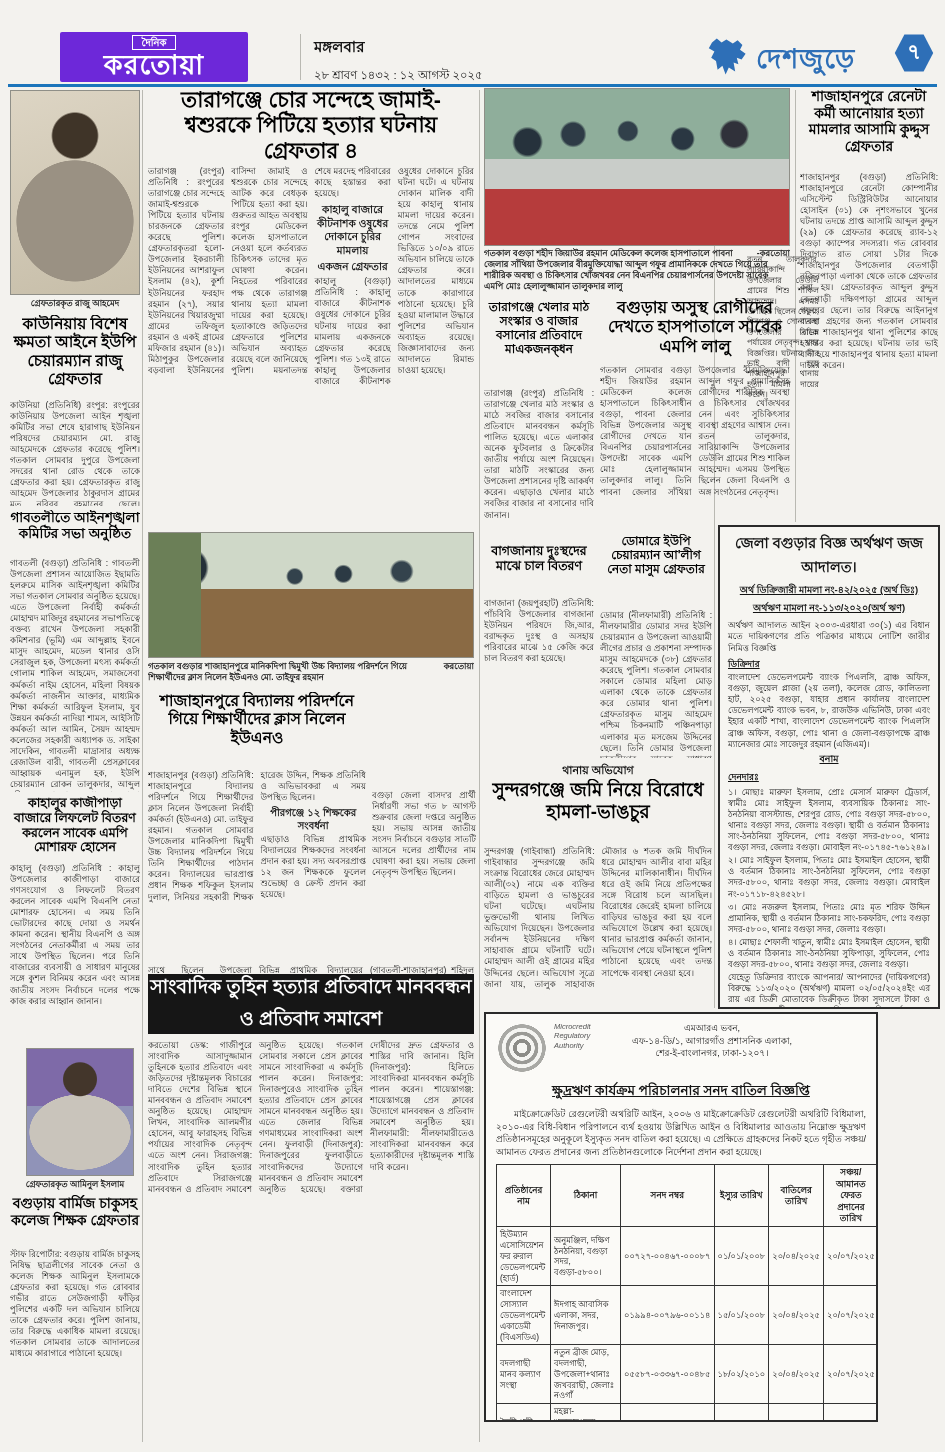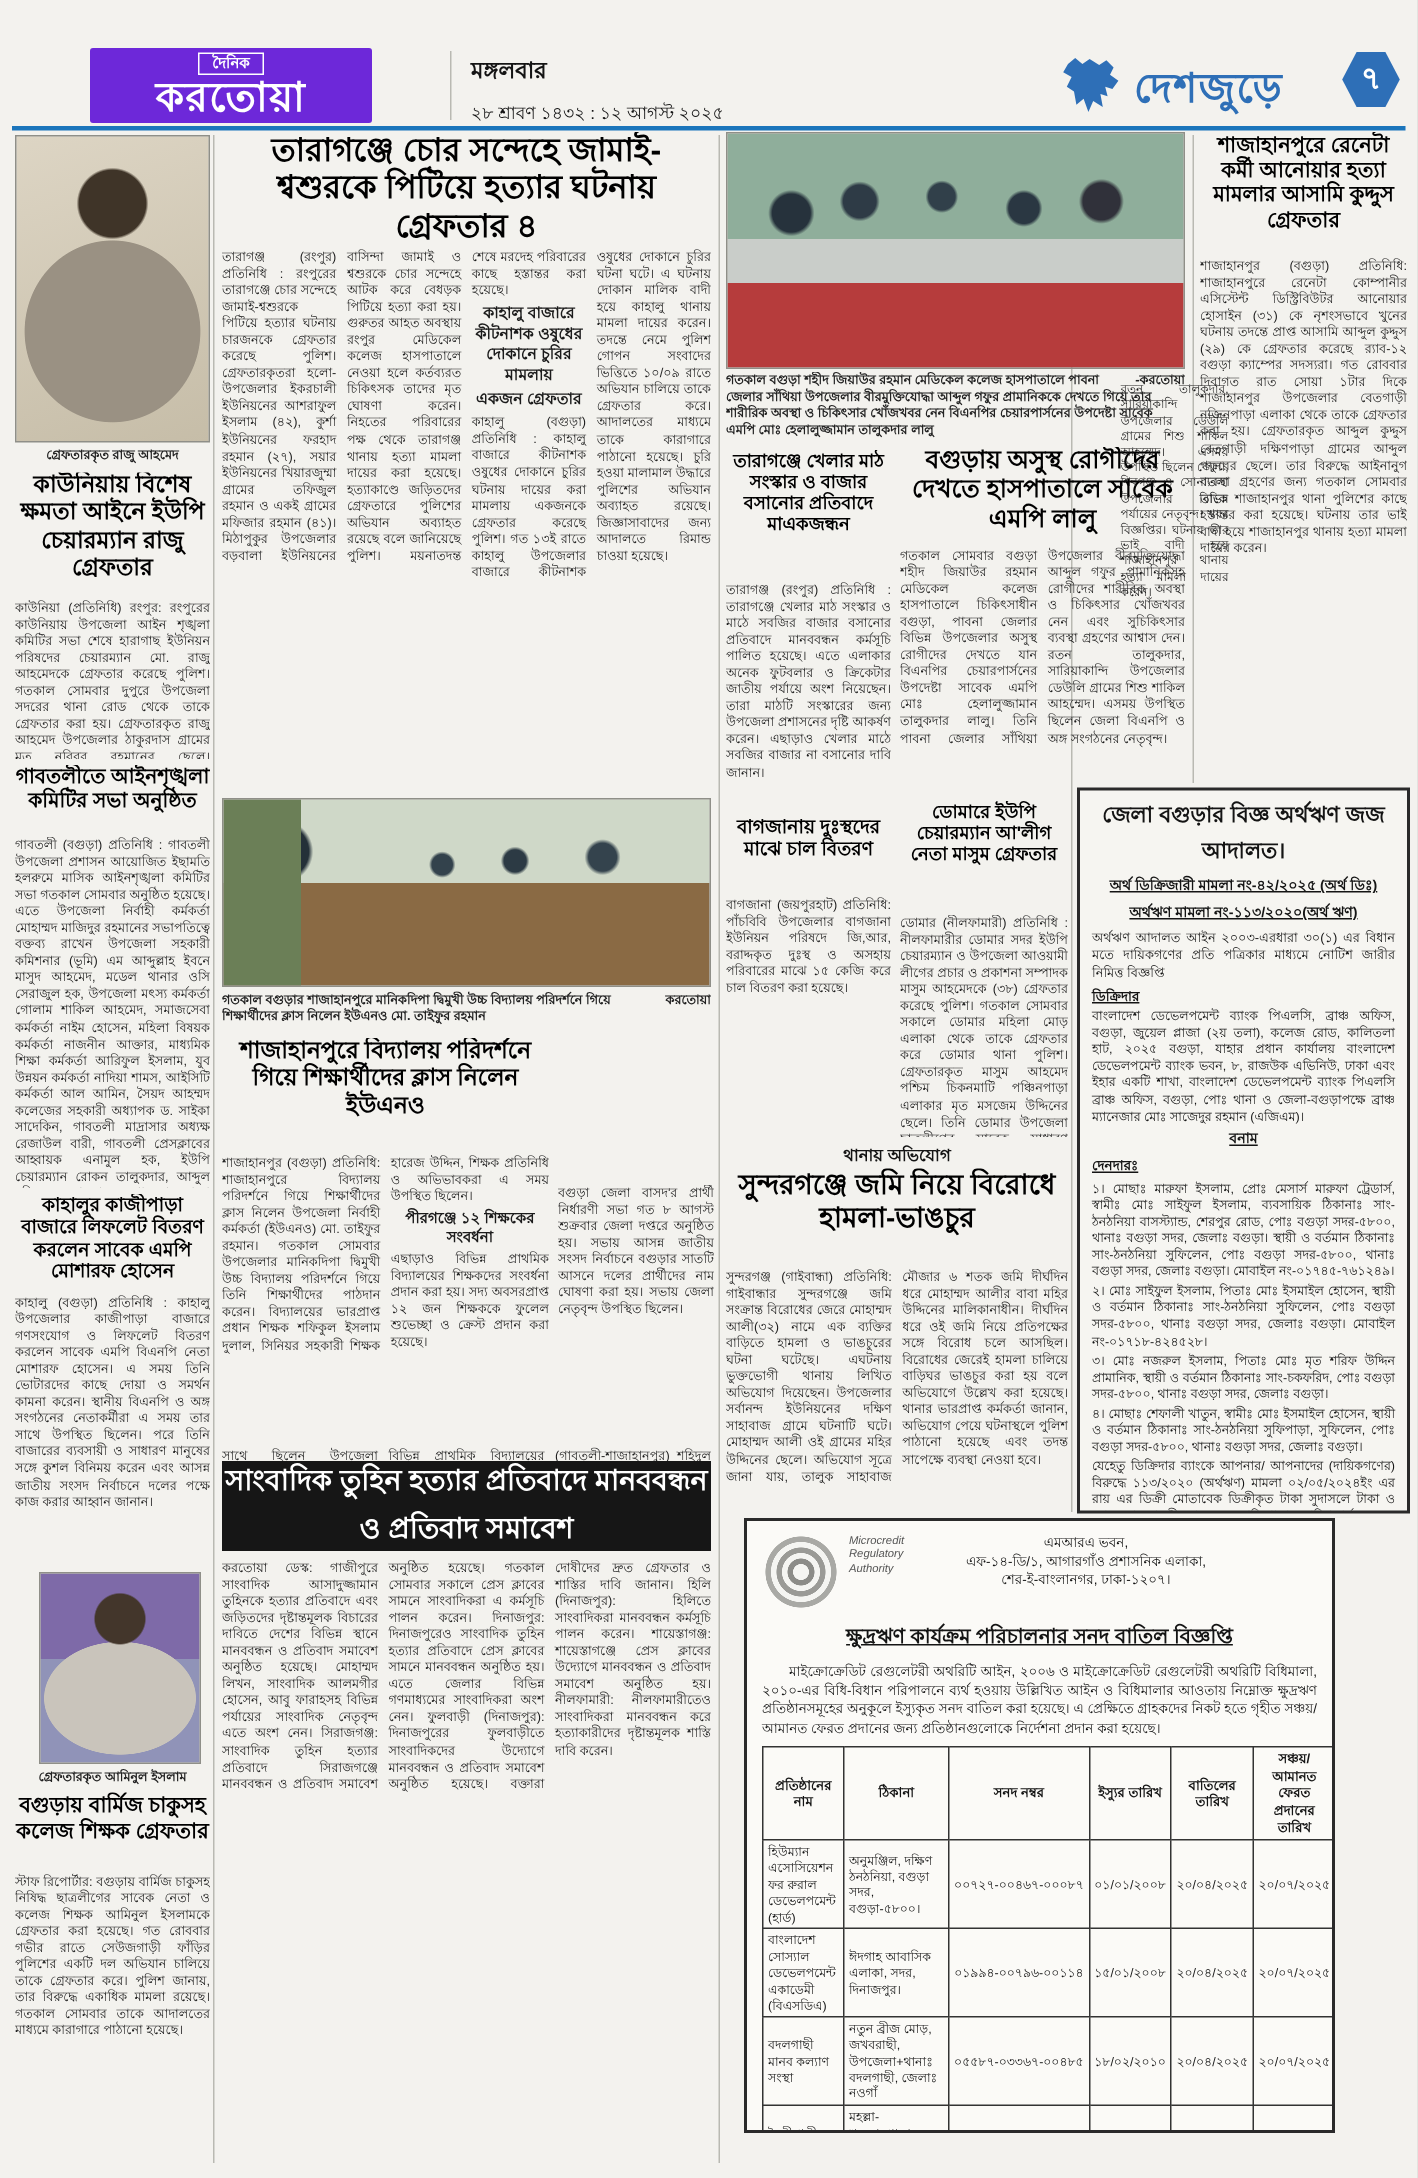--- a/index.html
+++ b/index.html
@@ -144,21 +144,21 @@
   <div class="abs body-text" style="left:372px;top:790px;width:104px;height:132px;">বগুড়া জেলা বাসদ'র প্রার্থী নির্ধারণী সভা গত ৮ আগস্ট শুক্রবার জেলা দপ্তরে অনুষ্ঠিত হয়। সভায় আসন্ন জাতীয় সংসদ নির্বাচনে বগুড়ার সাতটি আসনে দলের প্রার্থীদের নাম ঘোষণা করা হয়। সভায় জেলা নেতৃবৃন্দ উপস্থিত ছিলেন।</div>
   <div class="abs body-text cols3" style="left:148px;top:926px;width:326px;height:44px;margin-top:39px;">সাথে ছিলেন উপজেলা পরিসংখ্যান কর্মকর্তা শফিকুল ইসলাম, পাঠের প্রমুখ। এছাড়াও বিভিন্ন প্রাথমিক বিদ্যালয়ের শিক্ষকরা উপস্থিত ছিলেন। (গাবতলী-শাজাহানপুর) শহিদুল ইসলাম। খবর বিজ্ঞপ্তির।</div>
   <div class="black-banner" style="left:148px;top:974px;width:326px;height:60px;font-size:19px;">সাংবাদিক তুহিন হত্যার প্রতিবাদে মানববন্ধন ও প্রতিবাদ সমাবেশ</div>
   <div class="abs body-text cols3" style="left:148px;top:1040px;width:326px;height:402px;">করতোয়া ডেস্ক: গাজীপুরে সাংবাদিক আসাদুজ্জামান তুহিনকে হত্যার প্রতিবাদে এবং জড়িতদের দৃষ্টান্তমূলক বিচারের দাবিতে দেশের বিভিন্ন স্থানে মানববন্ধন ও প্রতিবাদ সমাবেশ অনুষ্ঠিত হয়েছে। মোহাম্মদ লিখন, সাংবাদিক আলমগীর হোসেন, আবু ফারাহসহ বিভিন্ন পর্যায়ের সাংবাদিক নেতৃবৃন্দ এতে অংশ নেন। সিরাজগঞ্জ: সাংবাদিক তুহিন হত্যার প্রতিবাদে সিরাজগঞ্জে মানববন্ধন ও প্রতিবাদ সমাবেশ অনুষ্ঠিত হয়েছে। গতকাল সোমবার সকালে প্রেস ক্লাবের সামনে সাংবাদিকরা এ কর্মসূচি পালন করেন। দিনাজপুর: দিনাজপুরেও সাংবাদিক তুহিন হত্যার প্রতিবাদে প্রেস ক্লাবের সামনে মানববন্ধন অনুষ্ঠিত হয়। এতে জেলার বিভিন্ন গণমাধ্যমের সাংবাদিকরা অংশ নেন। ফুলবাড়ী (দিনাজপুর): দিনাজপুরের ফুলবাড়ীতে সাংবাদিকদের উদ্যোগে মানববন্ধন ও প্রতিবাদ সমাবেশ অনুষ্ঠিত হয়েছে। বক্তারা দোষীদের দ্রুত গ্রেফতার ও শাস্তির দাবি জানান। হিলি (দিনাজপুর): হিলিতে সাংবাদিকরা মানববন্ধন কর্মসূচি পালন করেন। শায়েস্তাগঞ্জ: শায়েস্তাগঞ্জে প্রেস ক্লাবের উদ্যোগে মানববন্ধন ও প্রতিবাদ সমাবেশ অনুষ্ঠিত হয়। নীলফামারী: নীলফামারীতেও সাংবাদিকরা মানববন্ধন করে হত্যাকারীদের দৃষ্টান্তমূলক শাস্তি দাবি করেন।</div>
 
   <div class="photo photo-hospital" style="left:484px;top:88px;width:306px;height:158px;"></div>
   <div class="abs caption" style="left:484px;top:248px;width:306px;height:48px;">
     <span class="credit">-করতোয়া</span>
     <span>গতকাল বগুড়া শহীদ জিয়াউর রহমান মেডিকেল কলেজ হাসপাতালে পাবনা জেলার সাঁথিয়া উপজেলার বীরমুক্তিযোদ্ধা আব্দুল গফুর প্রামানিককে দেখতে গিয়ে তার শারীরিক অবস্থা ও চিকিৎসার খোঁজখবর নেন বিএনপির চেয়ারপার্সনের উপদেষ্টা সাবেক এমপি মোঃ হেলালুজ্জামান তালুকদার লালু</span>
   </div>
-  <div class="abs headline" style="left:484px;top:300px;width:110px;height:84px;font-size:12px;">তারাগঞ্জে খেলার মাঠ সংস্কার ও বাজার বসানোর প্রতিবাদে মাএকজন্ধন</div>
+  <div class="abs headline" style="left:484px;top:300px;width:110px;height:84px;font-size:12px;">তারাগঞ্জে খেলার মাঠ সংস্কার ও বাজার বসানোর প্রতিবাদে মাএকজনক্ধন</div>
   <div class="abs body-text" style="left:484px;top:388px;width:110px;height:152px;">তারাগঞ্জ (রংপুর) প্রতিনিধি : তারাগঞ্জে খেলার মাঠ সংস্কার ও মাঠে সবজির বাজার বসানোর প্রতিবাদে মানববন্ধন কর্মসূচি পালিত হয়েছে। এতে এলাকার অনেক ফুটবলার ও ক্রিকেটার জাতীয় পর্যায়ে অংশ নিয়েছেন। তারা মাঠটি সংস্কারের জন্য উপজেলা প্রশাসনের দৃষ্টি আকর্ষণ করেন। এছাড়াও খেলার মাঠে সবজির বাজার না বসানোর দাবি জানান।</div>
   <div class="abs headline" style="left:600px;top:298px;width:190px;height:64px;font-size:16.5px;">বগুড়ায় অসুস্থ রোগীদের দেখতে হাসপাতালে সাবেক এমপি লালু</div>
   <div class="abs body-text cols2" style="left:600px;top:365px;width:190px;height:165px;">গতকাল সোমবার বগুড়া শহীদ জিয়াউর রহমান মেডিকেল কলেজ হাসপাতালে চিকিৎসাধীন বগুড়া, পাবনা জেলার বিভিন্ন উপজেলার অসুস্থ রোগীদের দেখতে যান বিএনপির চেয়ারপার্সনের উপদেষ্টা সাবেক এমপি মোঃ হেলালুজ্জামান তালুকদার লালু। তিনি পাবনা জেলার সাঁথিয়া উপজেলার বীরমুক্তিযোদ্ধা আব্দুল গফুর প্রামানিকসহ রোগীদের শারীরিক অবস্থা ও চিকিৎসার খোঁজখবর নেন এবং সুচিকিৎসার ব্যবস্থা গ্রহণের আশ্বাস দেন। রতন তালুকদার, সারিয়াকান্দি উপজেলার ডেউলি গ্রামের শিশু শাকিল আহম্মেদ। এসময় উপস্থিত ছিলেন জেলা বিএনপি ও অঙ্গ সংগঠনের নেতৃবৃন্দ।</div>
   <div class="abs headline" style="left:484px;top:544px;width:110px;height:50px;font-size:12.5px;">বাগজানায় দুঃস্থদের মাঝে চাল বিতরণ</div>
   <div class="abs body-text" style="left:484px;top:598px;width:110px;height:158px;">বাগজানা (জয়পুরহাট) প্রতিনিধি: পাঁচবিবি উপজেলার বাগজানা ইউনিয়ন পরিষদে জি,আর, বরাদ্দকৃত দুঃস্থ ও অসহায় পরিবারের মাঝে ১৫ কেজি করে চাল বিতরণ করা হয়েছে।</div>
   <div class="abs headline" style="left:600px;top:534px;width:112px;height:74px;font-size:12px;">ডোমারে ইউপি চেয়ারম্যান আ'লীগ নেতা মাসুম গ্রেফতার</div>
   <div class="abs body-text" style="left:600px;top:610px;width:112px;height:148px;">ডোমার (নীলফামারী) প্রতিনিধি : নীলফামারীর ডোমার সদর ইউপি চেয়ারম্যান ও উপজেলা আওয়ামী লীগের প্রচার ও প্রকাশনা সম্পাদক মাসুম আহমেদকে (৩৮) গ্রেফতার করেছে পুলিশ। গতকাল সোমবার সকালে ডোমার মহিলা মোড় এলাকা থেকে তাকে গ্রেফতার করে ডোমার থানা পুলিশ। গ্রেফতারকৃত মাসুম আহমেদ পশ্চিম চিকনমাটি পঞ্চিনপাড়া এলাকার মৃত মসজেম উদ্দিনের ছেলে। তিনি ডোমার উপজেলা ছাত্রলীগের সাবেক সাধারণ সম্পাদক ছিলেন। ডোমার থানার অফিসার ইনচার্জ (ওসি) আরিফুল ইসলাম বলেন, জাতীয় সংসদ নির্বাচনে বিএনপি'র এমপি প্রার্থীর গাড়িতে হামলার মামলায় তাকে গ্রেফতার দেখানো হয়েছে। আসামিকে আদালতে পাঠানো হয়েছে।</div>
   <div class="abs kicker" style="left:484px;top:762px;width:228px;height:15px;font-size:11px;">থানায় অভিযোগ</div>
   <div class="abs headline" style="left:484px;top:779px;width:228px;height:64px;font-size:18.5px;">সুন্দরগঞ্জে জমি নিয়ে বিরোধে হামলা-ভাঙচুর</div>
   <div class="abs body-text cols2" style="left:484px;top:846px;width:228px;height:158px;">সুন্দরগঞ্জ (গাইবান্ধা) প্রতিনিধি: গাইবান্ধার সুন্দরগঞ্জে জমি সংক্রান্ত বিরোধের জেরে মোহাম্মদ আলী(৩২) নামে এক ব্যক্তির বাড়িতে হামলা ও ভাঙচুরের ঘটনা ঘটেছে। এঘটনায় ভুক্তভোগী থানায় লিখিত অভিযোগ দিয়েছেন। উপজেলার সর্বানন্দ ইউনিয়নের দক্ষিণ সাহাবাজ গ্রামে ঘটনাটি ঘটে। মোহাম্মদ আলী ওই গ্রামের মহির উদ্দিনের ছেলে। অভিযোগ সূত্রে জানা যায়, তালুক সাহাবাজ মৌজার ৬ শতক জমি দীর্ঘদিন ধরে মোহাম্মদ আলীর বাবা মহির উদ্দিনের মালিকানাধীন। দীর্ঘদিন ধরে ওই জমি নিয়ে প্রতিপক্ষের সঙ্গে বিরোধ চলে আসছিল। বিরোধের জেরেই হামলা চালিয়ে বাড়িঘর ভাঙচুর করা হয় বলে অভিযোগে উল্লেখ করা হয়েছে। থানার ভারপ্রাপ্ত কর্মকর্তা জানান, অভিযোগ পেয়ে ঘটনাস্থলে পুলিশ পাঠানো হয়েছে এবং তদন্ত সাপেক্ষে ব্যবস্থা নেওয়া হবে।</div>
@@ -180,21 +180,21 @@
 
     <li>১। মোছাঃ মারুফা ইসলাম, প্রোঃ মেসার্স মারুফা ট্রেডার্স, স্বামীঃ মোঃ সাইফুল ইসলাম, ব্যবসায়িক ঠিকানাঃ সাং- ঠনঠনিয়া বাসস্ট্যান্ড, শেরপুর রোড, পোঃ বগুড়া সদর-৫৮০০, থানাঃ বগুড়া সদর, জেলাঃ বগুড়া। স্থায়ী ও বর্তমান ঠিকানাঃ সাং-ঠনঠনিয়া সুফিলেন, পোঃ বগুড়া সদর-৫৮০০, থানাঃ বগুড়া সদর, জেলাঃ বগুড়া। মোবাইল নং-০১৭৪৫-৭৬১২৪৯।</li>
         <li>২। মোঃ সাইফুল ইসলাম, পিতাঃ মোঃ ইসমাইল হোসেন, স্থায়ী ও বর্তমান ঠিকানাঃ সাং-ঠনঠনিয়া সুফিলেন, পোঃ বগুড়া সদর-৫৮০০, থানাঃ বগুড়া সদর, জেলাঃ বগুড়া। মোবাইল নং-০১৭১৮-৪২৪৫২৮।</li>
         <li>৩। মোঃ নজরুল ইসলাম, পিতাঃ মোঃ মৃত শরিফ উদ্দিন প্রামানিক, স্থায়ী ও বর্তমান ঠিকানাঃ সাং-চকফরিদ, পোঃ বগুড়া সদর-৫৮০০, থানাঃ বগুড়া সদর, জেলাঃ বগুড়া।</li>
         <li>৪। মোছাঃ শেফালী খাতুন, স্বামীঃ মোঃ ইসমাইল হোসেন, স্থায়ী ও বর্তমান ঠিকানাঃ সাং-ঠনঠনিয়া সুফিপাড়া, সুফিলেন, পোঃ বগুড়া সদর-৫৮০০, থানাঃ বগুড়া সদর, জেলাঃ বগুড়া।</li>
       </ol>
     <div class="npara">যেহেতু ডিক্রিদার ব্যাংকে আপনার/ আপনাদের (দায়িকগণের) বিরুদ্ধে ১১৩/২০২০ (অর্থঋণ) মামলা ০২/০৫/২০২৪ইং এর রায় এর ডিক্রী মোতাবেক ডিক্রীকৃত টাকা সুদাসলে টাকা ও মোকদ্দমার যাবতীয় খরচ এবং পরিশোধের তারিখ পর্যন্ত সুদসহ মামলার খরচ ও প্রাপ্য আদায়যোগ্য টাকা নং- ১,৩৯,৬৯,৮০১.০০ টাকা, কথায়ঃ এক কোটি ঊনচল্লিশ লক্ষ ঊনসত্তর হাজার আটশত এক টাকা মাত্র। মাত্র আদায়ের নিমিত্তে উল্লিখিত অর্থ ঋণ জারী মামলা দায়ের করিয়াছে এবং আপনাদের প্রতি আদালতের নেজারতের মাধ্যমে এবং রেজিস্ট্রি ডাকযোগে নোটিশাদি নেওয়া হইলে সমন ইস্যুর ১৫ (পনের) দিবসের মধ্যে জারী হইয়া ফেরত আসে নাই/বিনা জারীতে ফেরত আসে। উক্ত কারণে আইনের বিধান মতে আপনাদেরকে অত্র নোটিশ দ্বারা অবগত করানো যাইতেছে যে, ডিক্রীদার ব্যাংকের অত্র মোকদ্দমায় আগামী ০৭-০৯-২৫তারিখ বেলা ৯.৩০ ঘটিকা/আদালত চলাকালীন সময় হাজির হইয়া ডিক্রীদারের দাবী সম্পর্কে জবাব থাকিলে লিখিতভাবে দাখিল করিবেন। অন্যথায় ডিক্রীদারের দায়েরী জারী মোকদ্দমা একতরফা সূত্রে নিষ্পত্তি করা হইবে।</div>
 
   </div>
 
-  <div class="mra-box" style="left:496px;top:1012px;width:394px;height:410px;">
+  <div class="mra-box" style="left:484px;top:1012px;width:394px;height:410px;">
     <div class="mra-head">
       <div class="mra-logo"></div>
       <div class="mra-logo-text">
         <div>Microcredit</div>
         <div>Regulatory</div>
         <div>Authority</div>
       </div>
       <div class="mra-center">
         <div class="mra-addr">
           <div>এমআরএ ভবন,</div>
@@ -232,21 +232,21 @@
             <td>বাংলাদেশ সোস্যাল ডেভেলপমেন্ট একাডেমী (বিএসডিএ)</td>
             <td>ঈদগাহ আবাসিক এলাকা, সদর, দিনাজপুর।</td>
             <td class="c">০১৯৯৪-০০৭৯৬-০০১১৪</td>
             <td class="c">১৫/০১/২০০৮</td>
             <td class="c">২০/০৪/২০২৫</td>
             <td class="c">২০/০৭/২০২৫</td>
           </tr>
 
           <tr>
             <td>বদলগাছী মানব কল্যাণ সংস্থা</td>
-            <td>নতুন ব্রীজ মোড়, জখবরাছী, উপজেলা+থানাঃ বদলগাছী, জেলাঃ নওগাঁ</td>
+            <td>নতুন ব্রীজ মোড়, বদলগাছী, উপজেলা+থানাঃ জখবরাছী, জেলাঃ নওগাঁ</td>
             <td class="c">০৫৫৮৭-০৩৩৬৭-০০৪৮৫</td>
             <td class="c">১৮/০২/২০১০</td>
             <td class="c">২০/০৪/২০২৫</td>
             <td class="c">২০/০৭/২০২৫</td>
           </tr>
 
           <tr>
             <td>মৈত্রী পল্লী উন্নয়ন সংগঠন (এমপিইউএস)</td>
             <td>মহল্লা-খন্দকারপাড়া, শেরপুর পৌরসভা, ডাকঘর+উপজেলা-শেরপুর, জেলা-বগুড়া।</td>
             <td class="c">০২৫৫৩-০০৫২৮-০০৪৯২</td>

